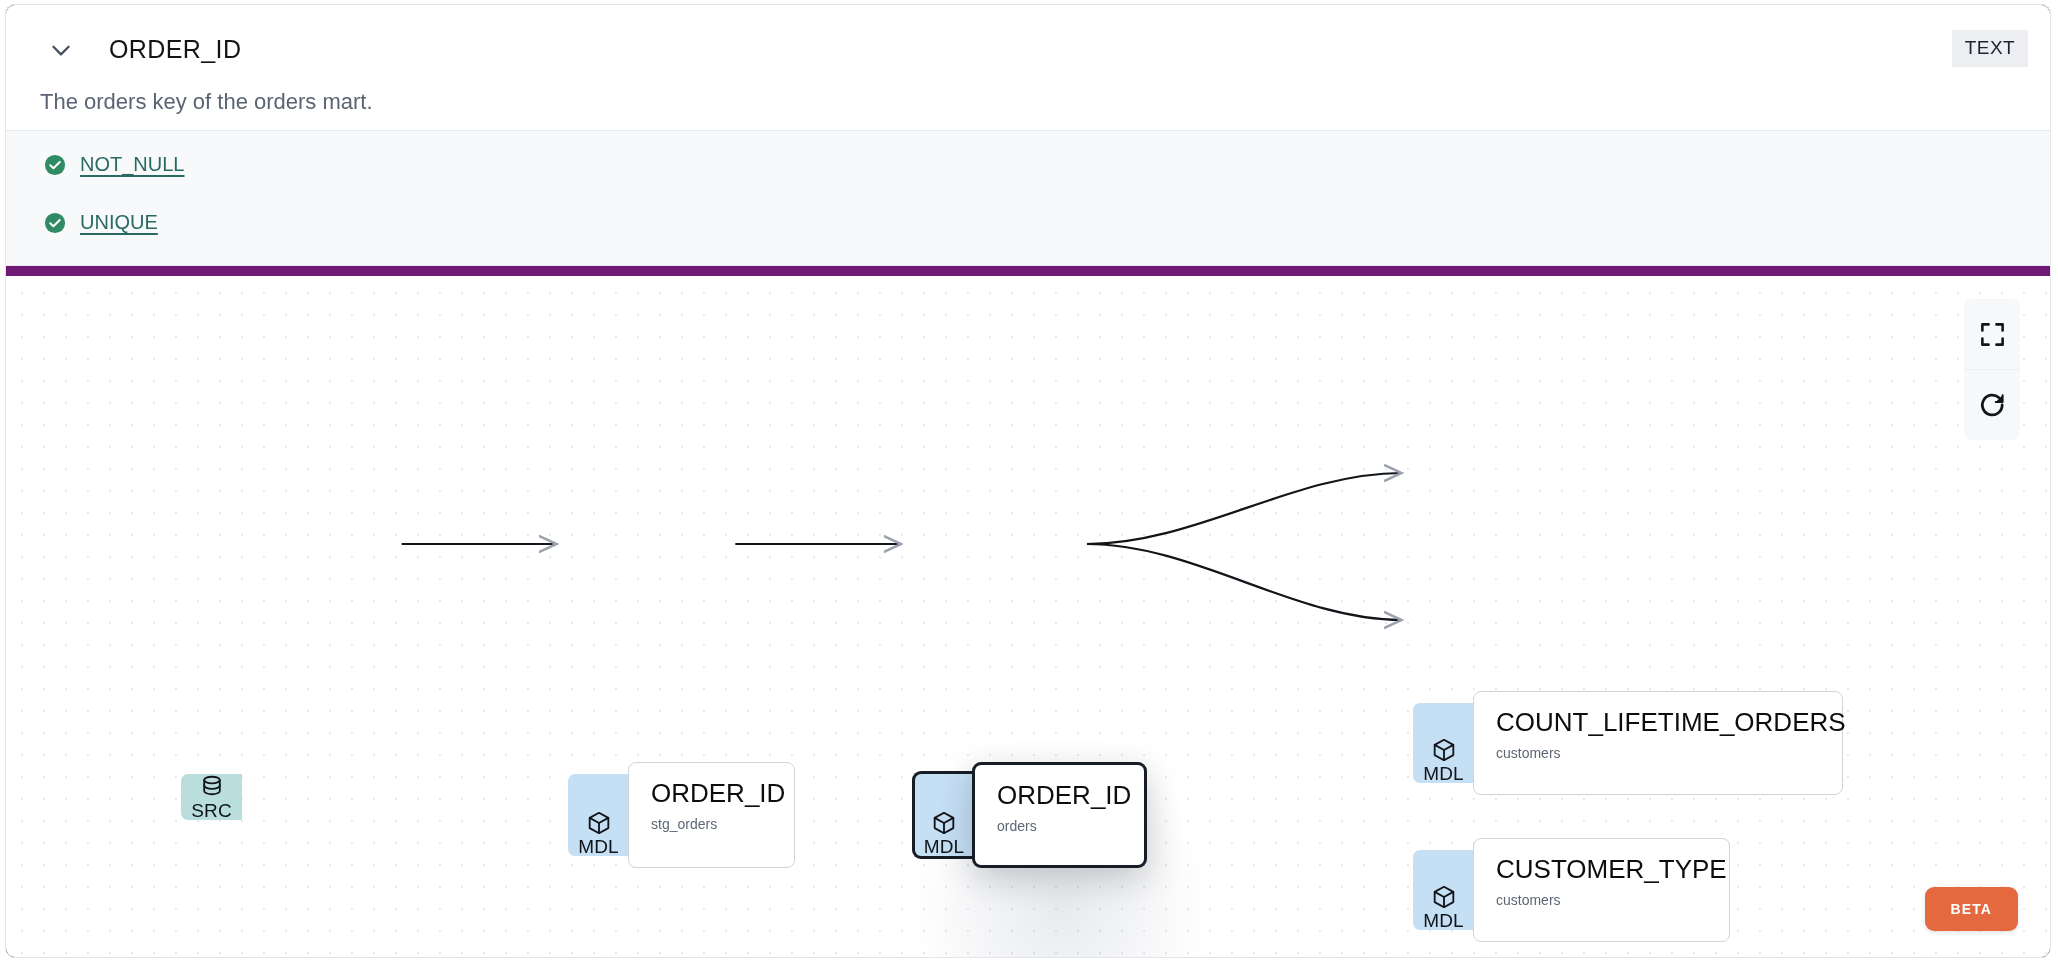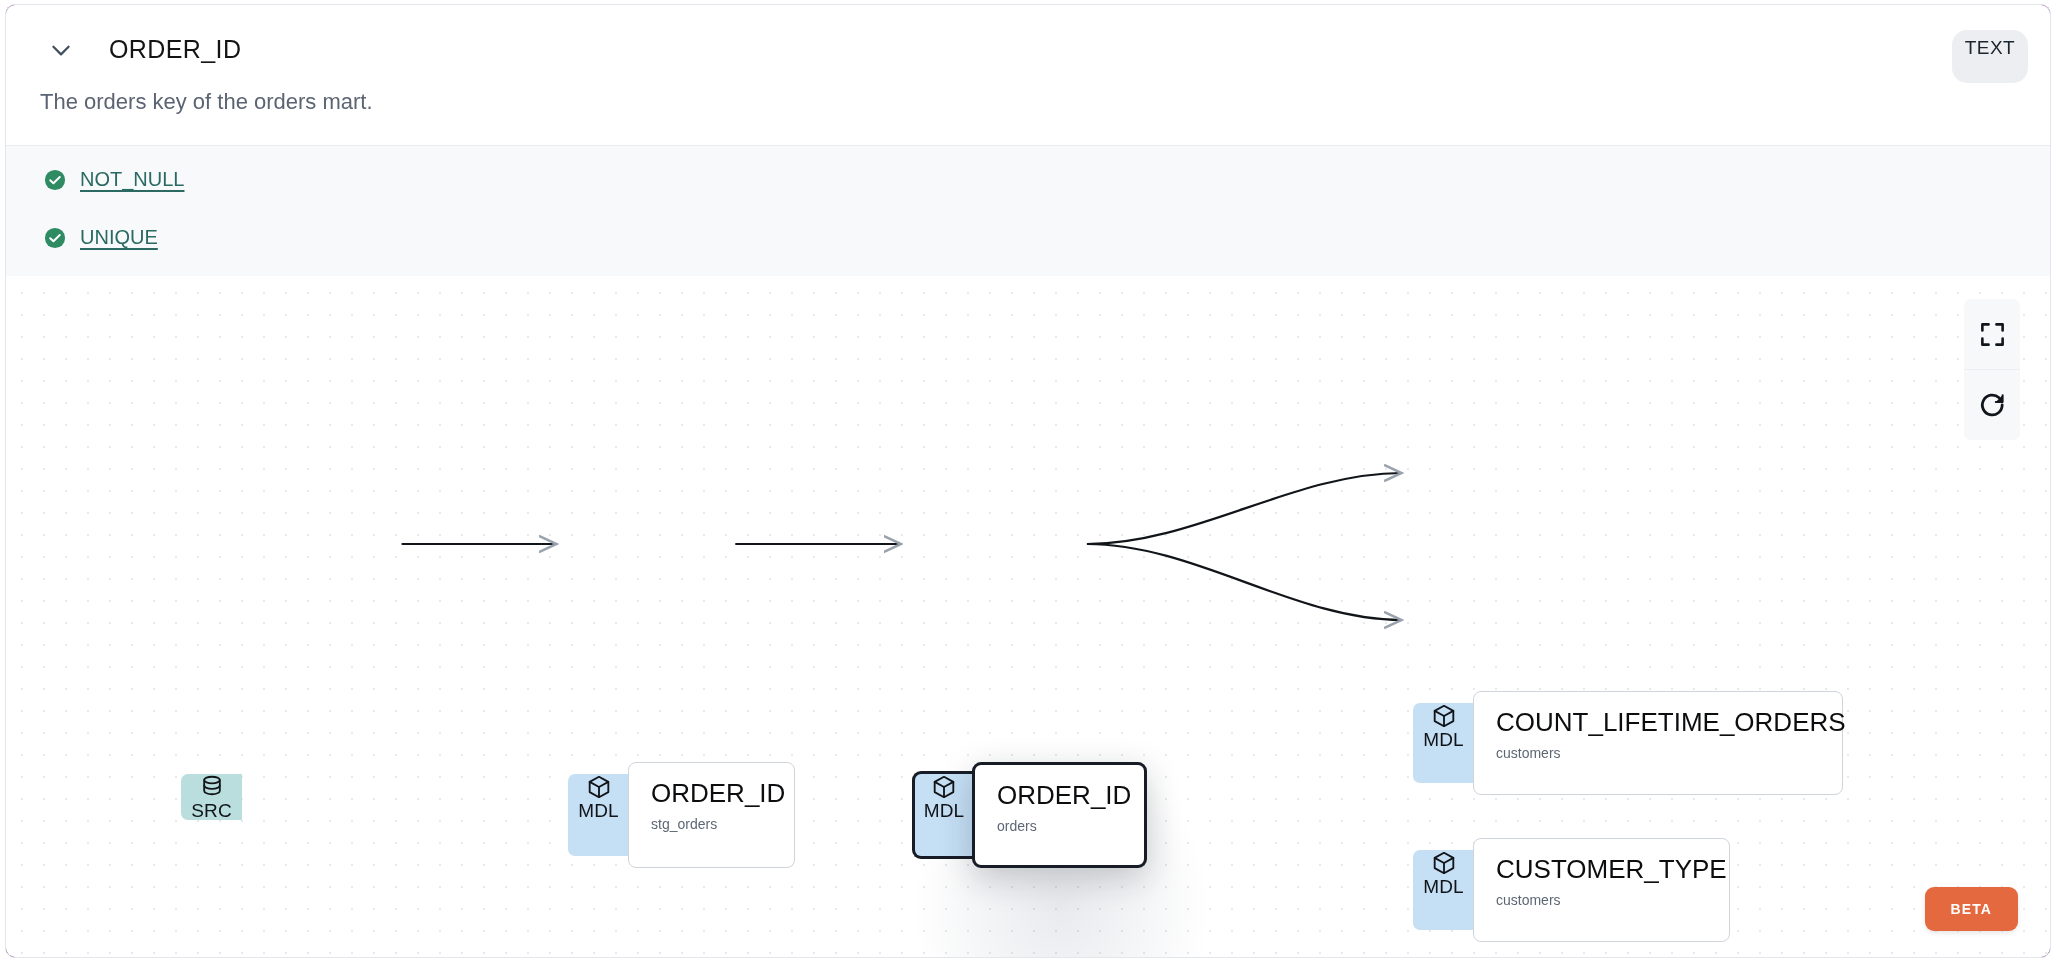--- a/index.html
+++ b/index.html
@@ -39,33 +39,33 @@
     font-size:25px;letter-spacing:.4px;
     color:#141414;
     white-space:nowrap;
   }
   .type-badge{
     position:absolute;right:22px;top:25px;
     background:#eceef1;
     color:#1c2430;
     font-size:19px;
     letter-spacing:.4px;
-    padding:7px 13px 24px;
-    border-radius:15px;
+    padding:7px 13px 8px;
+    border-radius:0;
   }
   .col-desc{
     position:absolute;left:34px;top:84px;
     font-size:22px;
     color:#5b6472;
     white-space:nowrap;
   }
 
   
   .tests{
-    position:absolute;left:0;top:140px;width:100%;height:134px;
+    position:absolute;left:0;top:125px;width:100%;height:134px;
     background:#f8f9fb;
     border-top:1px solid #e9ecef;
     border-bottom:1px solid #e6e9ed;
   }
   .test-row{
     position:absolute;left:38px;
     display:flex;align-items:center;gap:14px;
   }
   .test-row.r0{top:22px;}
   .test-row.r1{top:80px;}
@@ -92,21 +92,21 @@
     overflow:hidden;
   }
   .edges{position:absolute;left:0;top:0;width:100%;height:100%;}
 
   
   .node{position:absolute;display:flex;align-items:stretch;}
   .node .badge{
     width:61px;
     border-radius:7px 0 0 7px;
     display:flex;flex-direction:column;
-    align-items:center;justify-content:flex-start;
+    align-items:center;justify-content:flex-end;
     gap:1px;
     box-sizing:border-box;
     position:relative;z-index:1;
     margin-top:12px;margin-bottom:12px;
   }
   .node .badge .glyph{display:block;}
   .node .badge .btxt{
     font-size:19px;line-height:1;
     color:#111418;
     letter-spacing:.2px;

